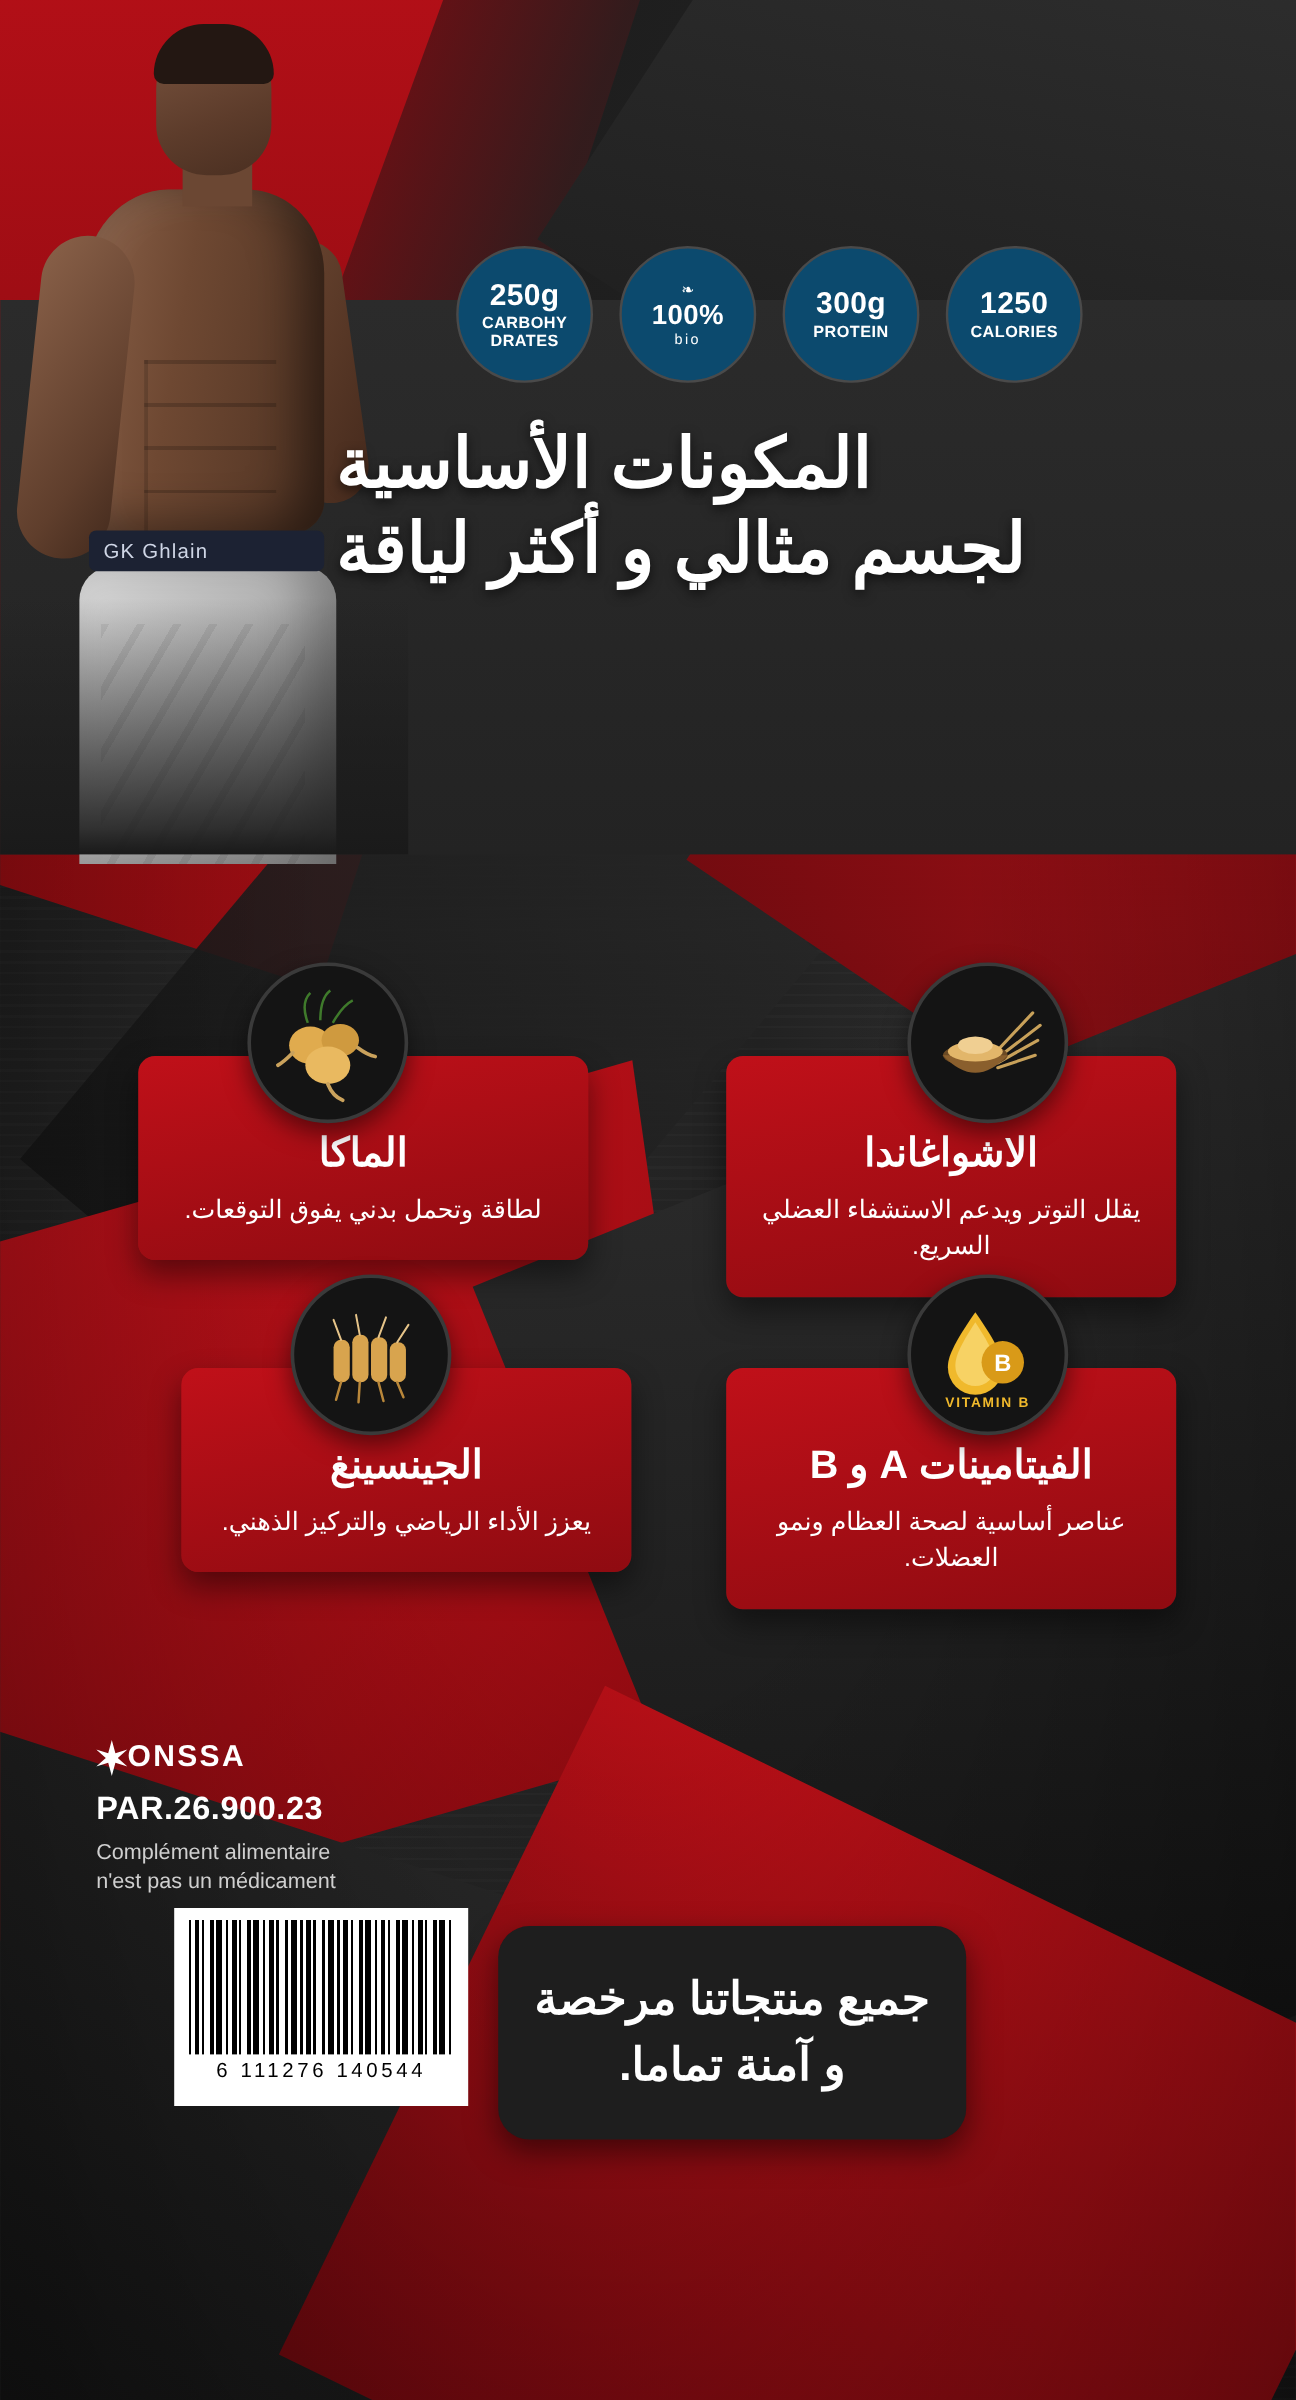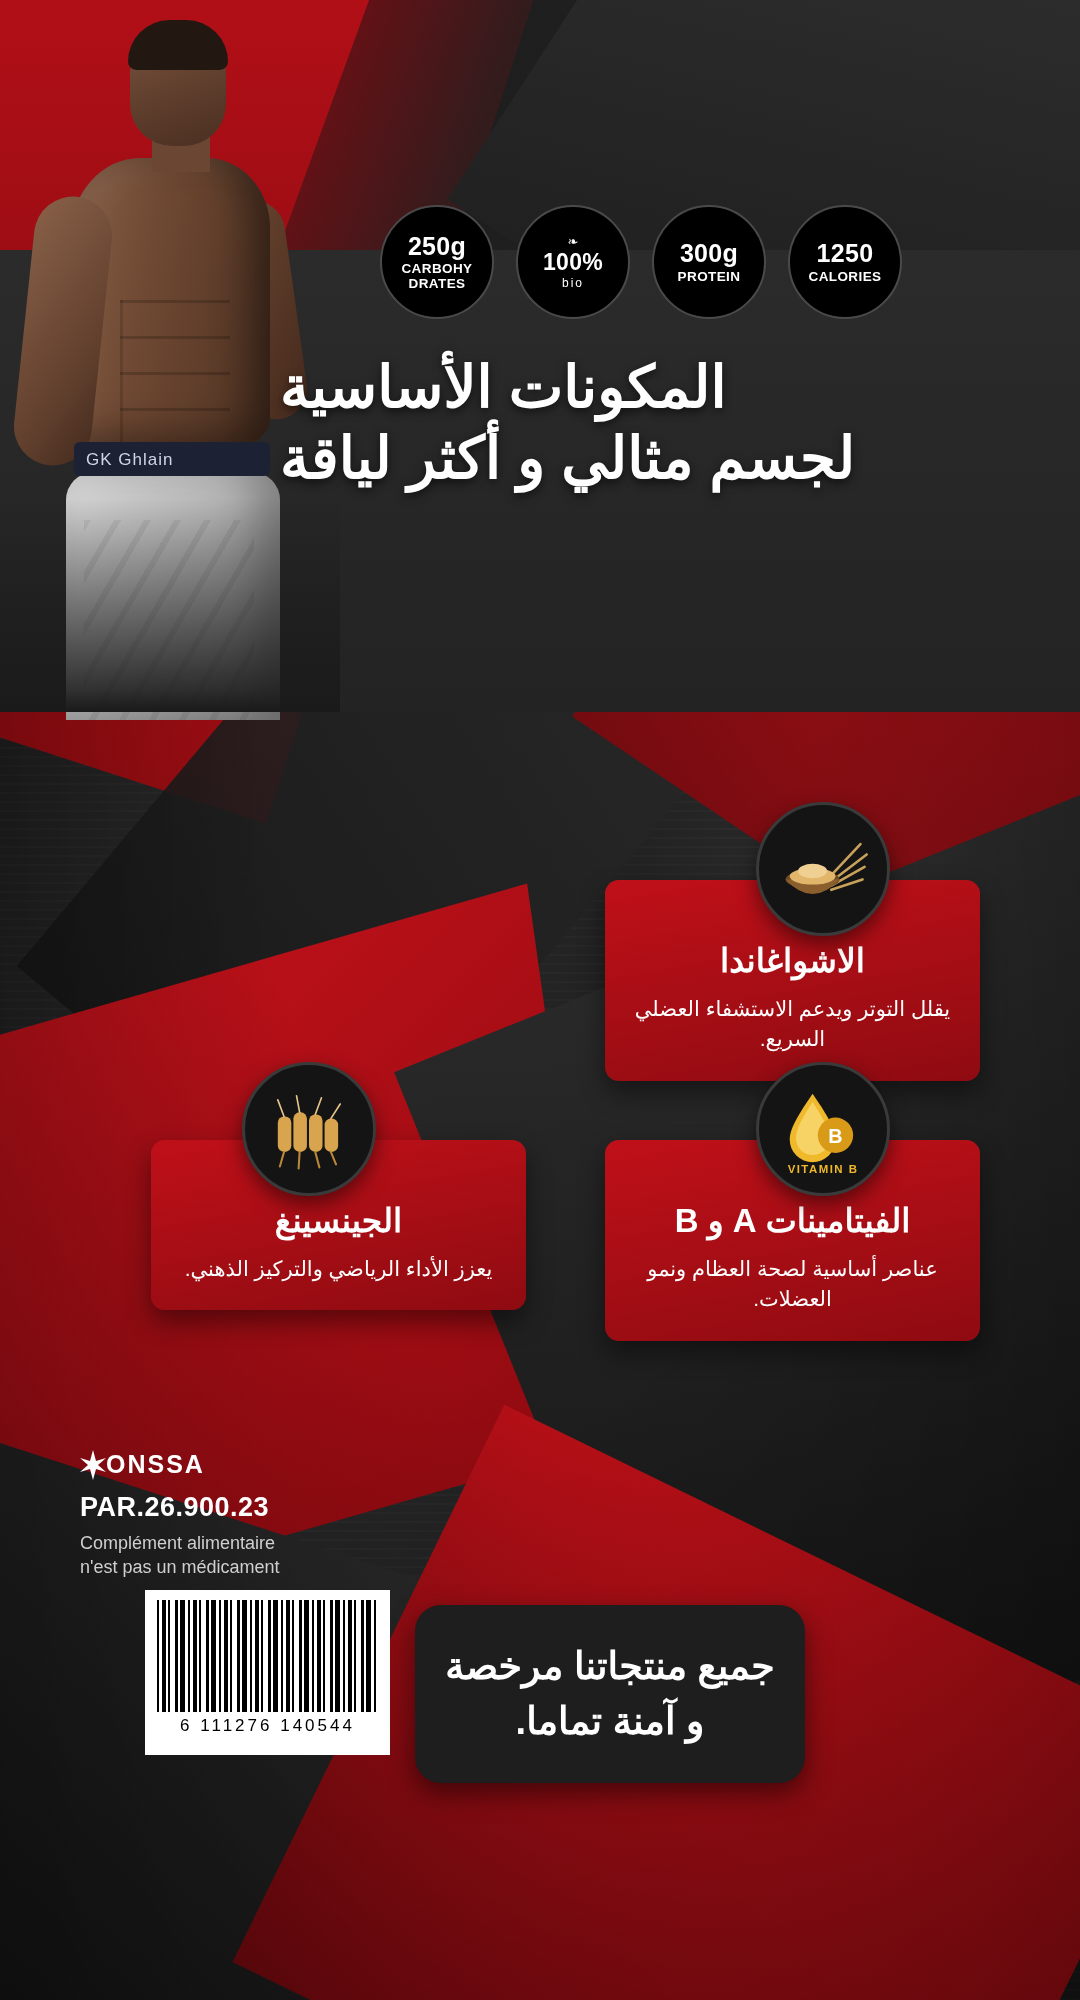--- a/index.html
+++ b/index.html
@@ -217,21 +217,21 @@
     width: 660px;
     height: 112px;
     display: flex;
     flex-direction: row-reverse;
     justify-content: flex-start;
     gap: 22px;
   }
   .badge {
     width: 110px; height: 110px;
     border-radius: 50%;
-    background: #000000;
+    background: #0c4a6e;
     border: 2px solid #4a4a4a;
     color: #fff;
     display: flex;
     flex-direction: column;
     align-items: center;
     justify-content: center;
     text-align: center;
     line-height: 1.05;
     direction: ltr;
   }
@@ -489,20 +489,41 @@
           <ellipse cx="40" cy="57" rx="22" ry="8" fill="#e2b66a"></ellipse>
           <ellipse cx="40" cy="52" rx="14" ry="7" fill="#f0cf92"></ellipse>
         </svg>
       </div>
       <div class="card">
         <h3 class="card-title">الاشواغاندا</h3>
         <p class="card-desc">يقلل التوتر ويدعم الاستشفاء العضلي السريع.</p>
       </div>
     </div>
 
+    <div class="card-wrap c1">
+      <div class="card-icon">
+        <svg class="ic-svg" viewBox="0 0 100 100" aria-hidden="true">
+          <g stroke="#3f7a2b" stroke-width="2" fill="none">
+            <path d="M34 34 q-6 -16 2 -24"></path>
+            <path d="M44 32 q0 -18 8 -24"></path>
+            <path d="M54 34 q8 -14 16 -18"></path>
+          </g>
+          <ellipse cx="36" cy="52" rx="17" ry="15" fill="#e0ab4e"></ellipse>
+          <ellipse cx="60" cy="48" rx="15" ry="13" fill="#cf9a3f"></ellipse>
+          <ellipse cx="50" cy="68" rx="18" ry="15" fill="#e9b960"></ellipse>
+          <path d="M50 83 q4 10 12 13" stroke="#caa25c" stroke-width="3" fill="none" stroke-linecap="round"></path>
+          <path d="M22 58 q-8 8 -12 10" stroke="#caa25c" stroke-width="3" fill="none" stroke-linecap="round"></path>
+          <path d="M74 54 q8 6 14 7" stroke="#caa25c" stroke-width="3" fill="none" stroke-linecap="round"></path>
+        </svg>
+      </div>
+      <div class="card">
+        <h3 class="card-title">الماكا</h3>
+        <p class="card-desc">لطاقة وتحمل بدني يفوق التوقعات.</p>
+      </div>
+    </div>
 
     <div class="card-wrap c2">
         <div class="card-icon">
         <svg class="ic-svg" viewBox="0 0 100 100" aria-hidden="true">
           <path d="M40 16 C22 42 18 52 18 60 a22 22 0 0 0 44 0 c0 -8 -4 -18 -22 -44 z" fill="#f0b92c"></path>
           <path d="M40 24 C27 44 24 52 24 59 a16 16 0 0 0 32 0 c0 -7 -3 -15 -16 -35 z" fill="#f7d264"></path>
           <circle cx="62" cy="56" r="17" fill="#d99a18"></circle>
           <text x="62" y="63" font-size="19" font-weight="bold" fill="#fff" text-anchor="middle" font-family="Liberation Sans, sans-serif">B</text>
           <text x="50" y="92" font-size="11" font-weight="bold" fill="#f0b92c" text-anchor="middle" letter-spacing="1.4" font-family="Liberation Sans, sans-serif">VITAMIN B</text>
         </svg>

